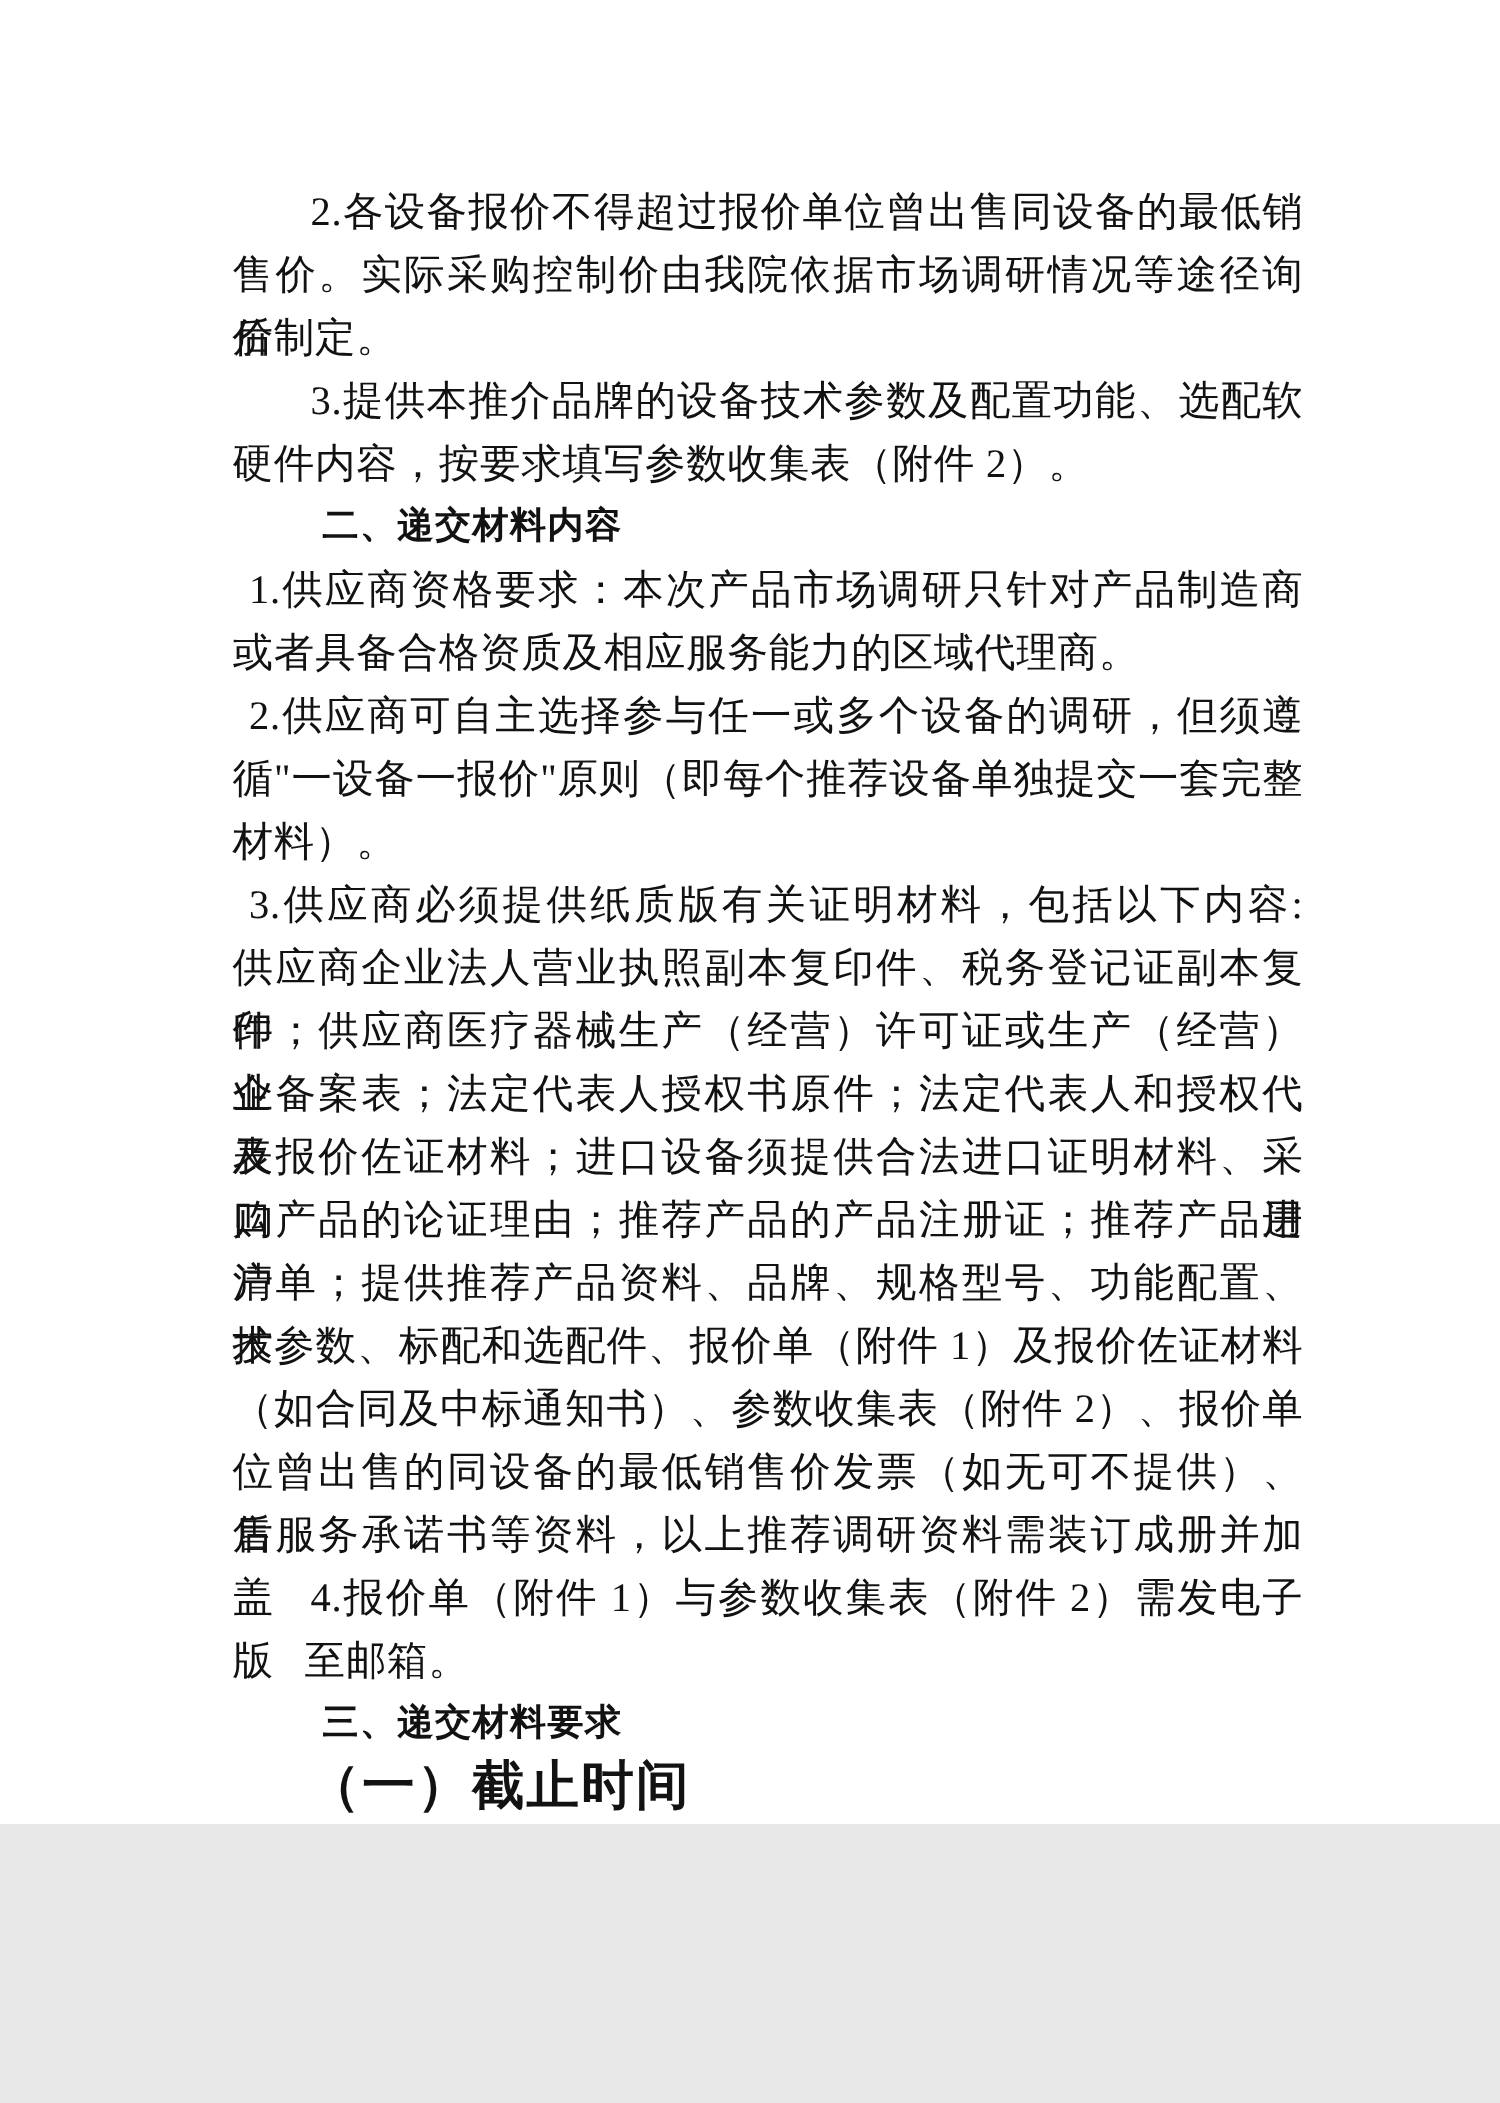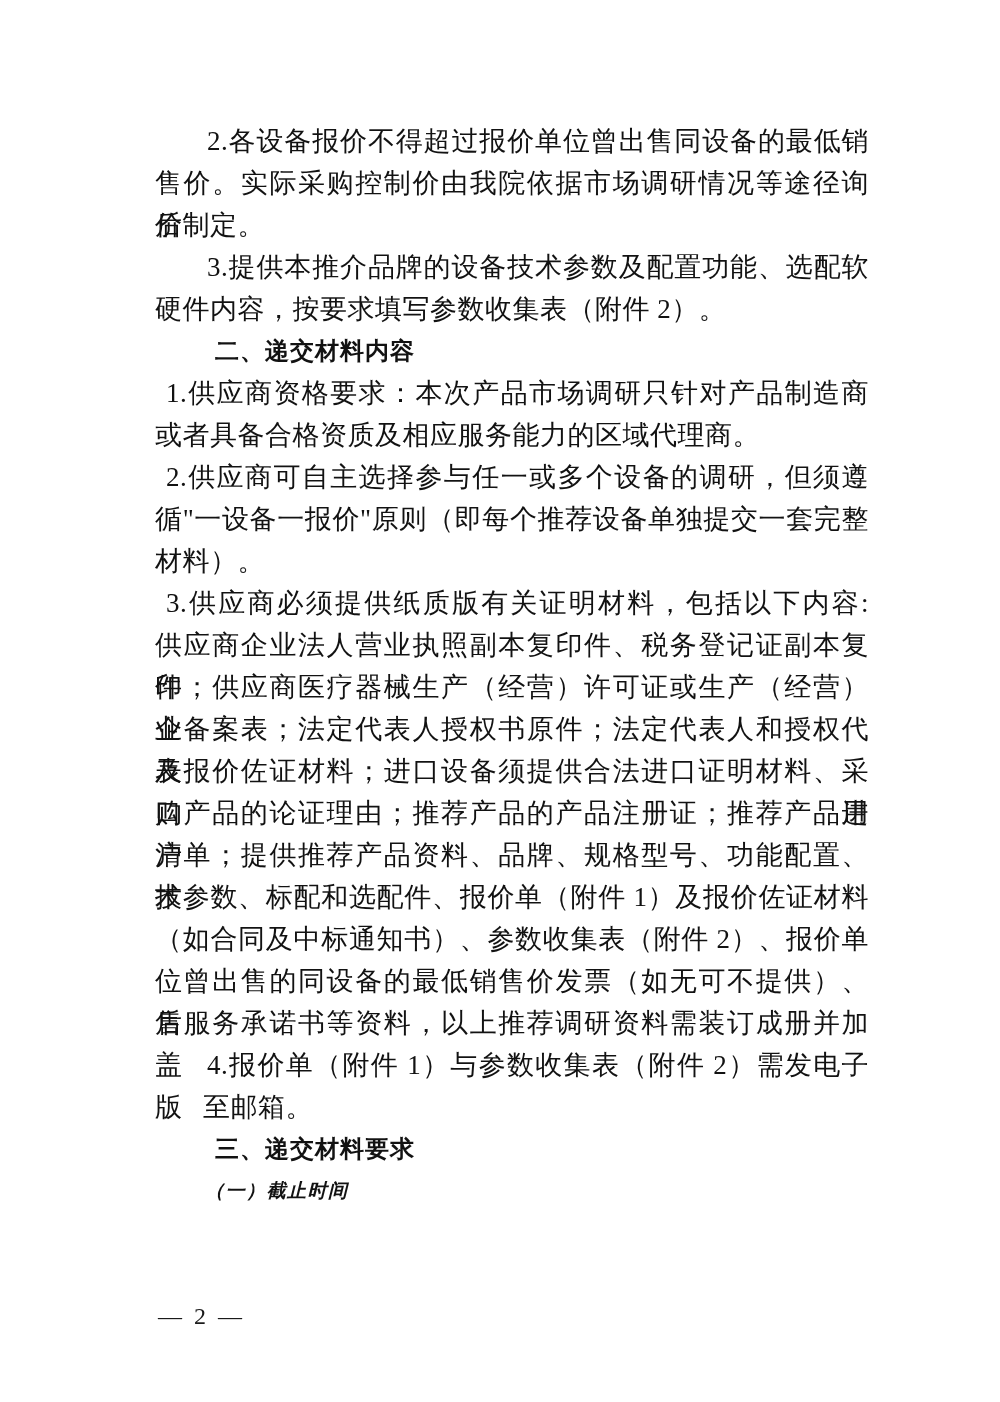--- a/index.html
+++ b/index.html
@@ -1,19 +1,19 @@
 <!DOCTYPE html>
 <html><head>
 <meta charset="utf-8">
 <style>
   html, body { margin: 0; padding: 0; background: #e8e8e8; }
   .page {
     position: relative;
     width: 1000px;
-    height: 1402px;
+    height: 1216px;
     margin: 0 auto;
     background: #ffffff;
     color: #121212;
     font-family: "Liberation Serif", "DejaVu Serif", serif;
     overflow: hidden;
   }
   .text-block {
     position: absolute;
     left: 155px;
     top: 120px;
@@ -33,23 +33,22 @@
     -moz-text-align-last: justify;
   }
   .line.heading {
     font-family: "Liberation Sans", "DejaVu Sans", sans-serif;
     font-weight: 700;
     font-size: 24px;
     letter-spacing: 1px;
   }
   .line.subheading {
     font-weight: 700;
-    font-size: 19px;
+    font-size: 35px;
     letter-spacing: 1.5px;
-    font-style: italic;
   }
   .page-footer {
     position: absolute;
     left: 158px;
     top: 1303px;
     font-size: 24px;
     letter-spacing: 3px;
     color: #1a1a1a;
   }
 </style>

